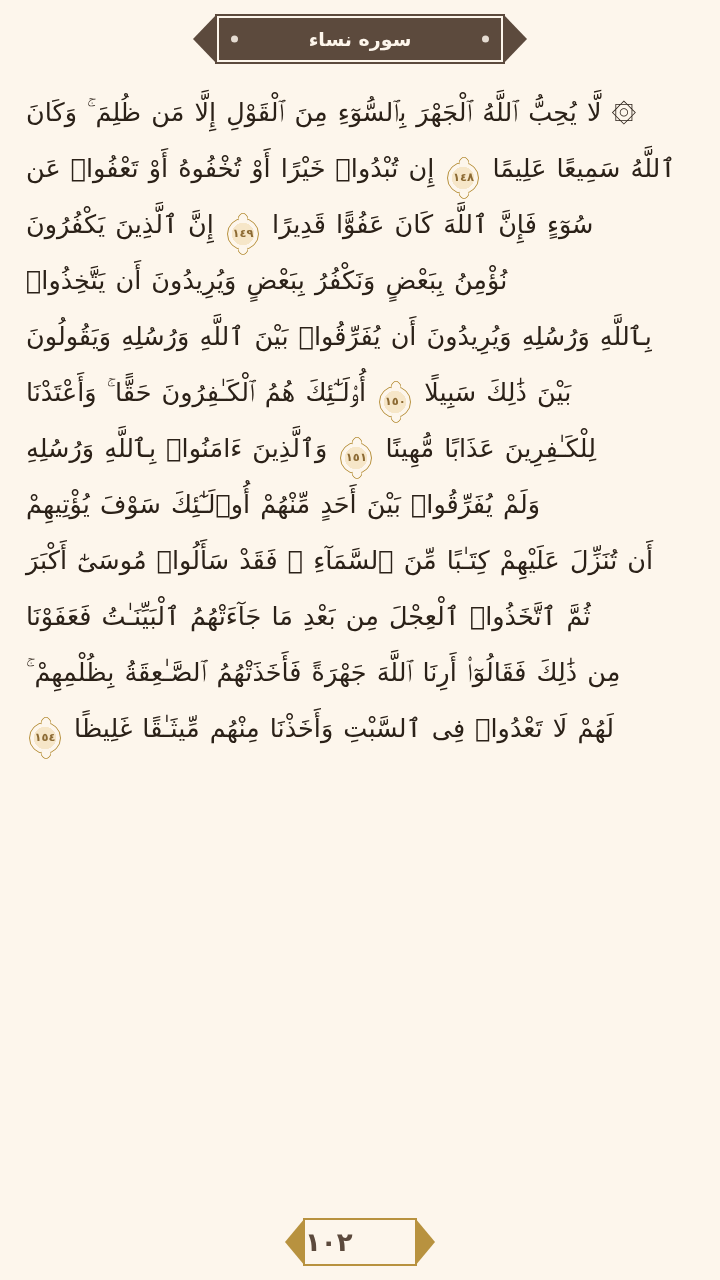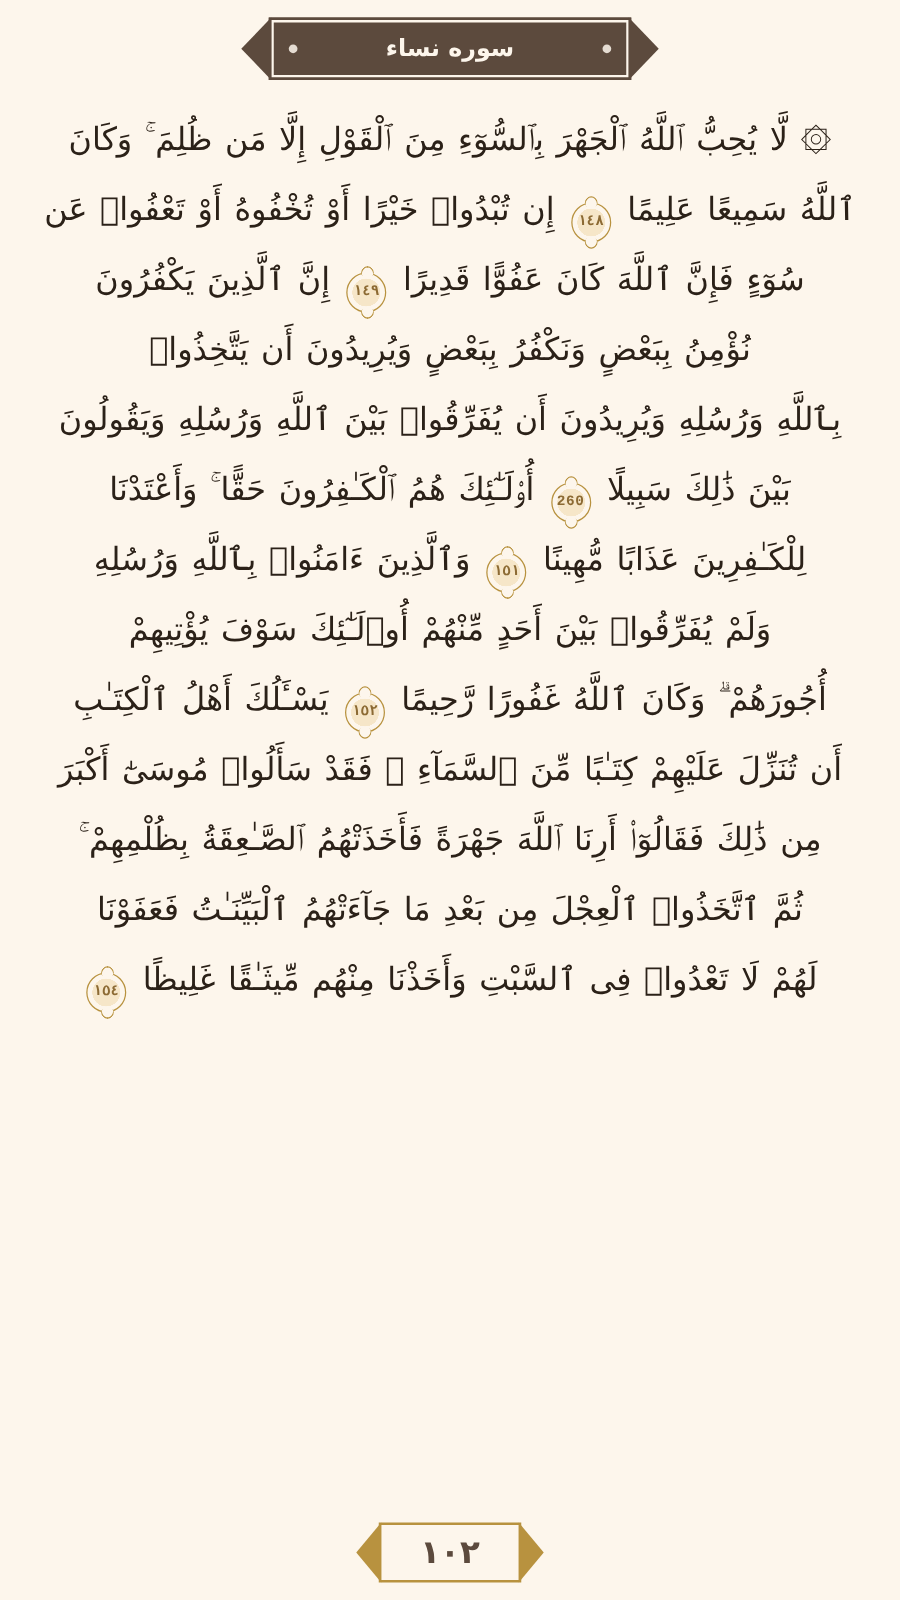--- a/index.html
+++ b/index.html
@@ -80,21 +80,21 @@
     text-align: center;
     padding: 6px 26px 0 26px;
     color: #2b2118;
   }
   .ayah-flow {
     font-family: "DejaVu Sans", sans-serif;
     font-size: 25.5px;
     line-height: 56px;
     letter-spacing: 0.5px;
     word-spacing: 2px;
-    text-align: center;
+    text-align: left;
   }
   .line {
     display: block;
     white-space: nowrap;
     height: 56px;
     line-height: 56px;
     overflow: visible;
   }
   .ayah-text {
     display: inline;
@@ -112,21 +112,20 @@
     font-weight: bold;
     color: #8c6a33;
     background:
       radial-gradient(circle at 50% 50%, #f6e6c8 0 52%, rgba(246,230,200,0) 53%),
       #fdf6ec;
     border: 1.6px solid #b8923f;
     border-radius: 50%;
     position: relative;
     box-shadow: 0 0 0 1.6px #fdf6ec inset;
     line-height: 1;
-    font-family: Liberation Mono, monospace;
   }
   .ayah-num::before,
   .ayah-num::after {
     content: "";
     position: absolute;
     left: 50%;
     width: 9px;
     height: 9px;
     margin-left: -4.5px;
     border: 1.6px solid #b8923f;
@@ -147,21 +146,21 @@
     justify-content: center;
   }
   .page-num-plate {
     position: relative;
     width: 110px;
     height: 44px;
     background: #fdf6ec;
     border: 2px solid #b8923f;
     display: flex;
     align-items: center;
-    justify-content: center;
+    justify-content: flex-start;
     box-shadow: inset 0 0 0 2px #fdf6ec;
     margin-top: 16px;
   }
   .page-num-plate::before,
   .page-num-plate::after {
     content: "";
     position: absolute;
     top: -2px;
     width: 0;
     height: 0;
@@ -217,50 +216,45 @@
     <span class="line">
       <span class="ayah-text">نُؤْمِنُ بِبَعْضٍ وَنَكْفُرُ بِبَعْضٍ وَيُرِيدُونَ أَن يَتَّخِذُوا۟</span>
     </span>
 
     <span class="line">
       <span class="ayah-text">بِٱللَّهِ وَرُسُلِهِ وَيُرِيدُونَ أَن يُفَرِّقُوا۟ بَيْنَ ٱللَّهِ وَرُسُلِهِ وَيَقُولُونَ</span>
     </span>
 
     <span class="line">
       <span class="ayah-text">بَيْنَ ذَٰلِكَ سَبِيلًا</span>
-      <span class="ayah-num">260</span>
+      <span class="ayah-num">١٥٠</span>
       <span class="ayah-text">أُو۟لَـٰٓئِكَ هُمُ ٱلْكَـٰفِرُونَ حَقًّا ۚ وَأَعْتَدْنَا</span>
     </span>
 
     <span class="line">
       <span class="ayah-text">لِلْكَـٰفِرِينَ عَذَابًا مُّهِينًا</span>
       <span class="ayah-num">١٥١</span>
       <span class="ayah-text">وَٱلَّذِينَ ءَامَنُوا۟ بِٱللَّهِ وَرُسُلِهِ</span>
     </span>
 
     <span class="line">
       <span class="ayah-text">وَلَمْ يُفَرِّقُوا۟ بَيْنَ أَحَدٍ مِّنْهُمْ أُو۟لَـٰٓئِكَ سَوْفَ يُؤْتِيهِمْ</span>
     </span>
 
-    <span class="line">
-      <span class="ayah-text">أُجُورَهُمْ ۗ وَكَانَ ٱللَّهُ غَفُورًا رَّحِيمًا</span>
-      <span class="ayah-num">١٥٢</span>
-      <span class="ayah-text">يَسْـَٔلُكَ أَهْلُ ٱلْكِتَـٰبِ</span>
-    </span>
 
     <span class="line">
       <span class="ayah-text">أَن تُنَزِّلَ عَلَيْهِمْ كِتَـٰبًا مِّنَ ٱلسَّمَآءِ ۚ فَقَدْ سَأَلُوا۟ مُوسَىٰٓ أَكْبَرَ</span>
     </span>
 
     <span class="line">
+      <span class="ayah-text">ثُمَّ ٱتَّخَذُوا۟ ٱلْعِجْلَ مِن بَعْدِ مَا جَآءَتْهُمُ ٱلْبَيِّنَـٰتُ فَعَفَوْنَا</span>
+    </span>
+
+    <span class="line">
       <span class="ayah-text">مِن ذَٰلِكَ فَقَالُوٓا۟ أَرِنَا ٱللَّهَ جَهْرَةً فَأَخَذَتْهُمُ ٱلصَّـٰعِقَةُ بِظُلْمِهِمْ ۚ</span>
-    </span>
-
-    <span class="line">
-      <span class="ayah-text">ثُمَّ ٱتَّخَذُوا۟ ٱلْعِجْلَ مِن بَعْدِ مَا جَآءَتْهُمُ ٱلْبَيِّنَـٰتُ فَعَفَوْنَا</span>
     </span>
 
 
 
     <span class="line">
       <span class="ayah-text">لَهُمْ لَا تَعْدُوا۟ فِى ٱلسَّبْتِ وَأَخَذْنَا مِنْهُم مِّيثَـٰقًا غَلِيظًا</span>
       <span class="ayah-num">١٥٤</span>
     </span>
 
   </div>

